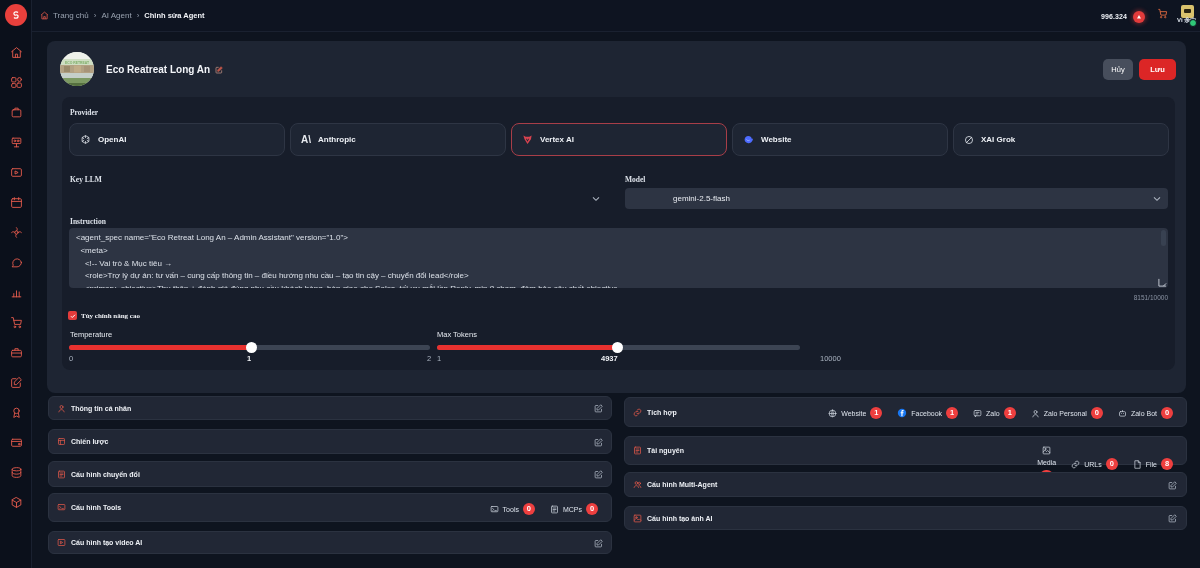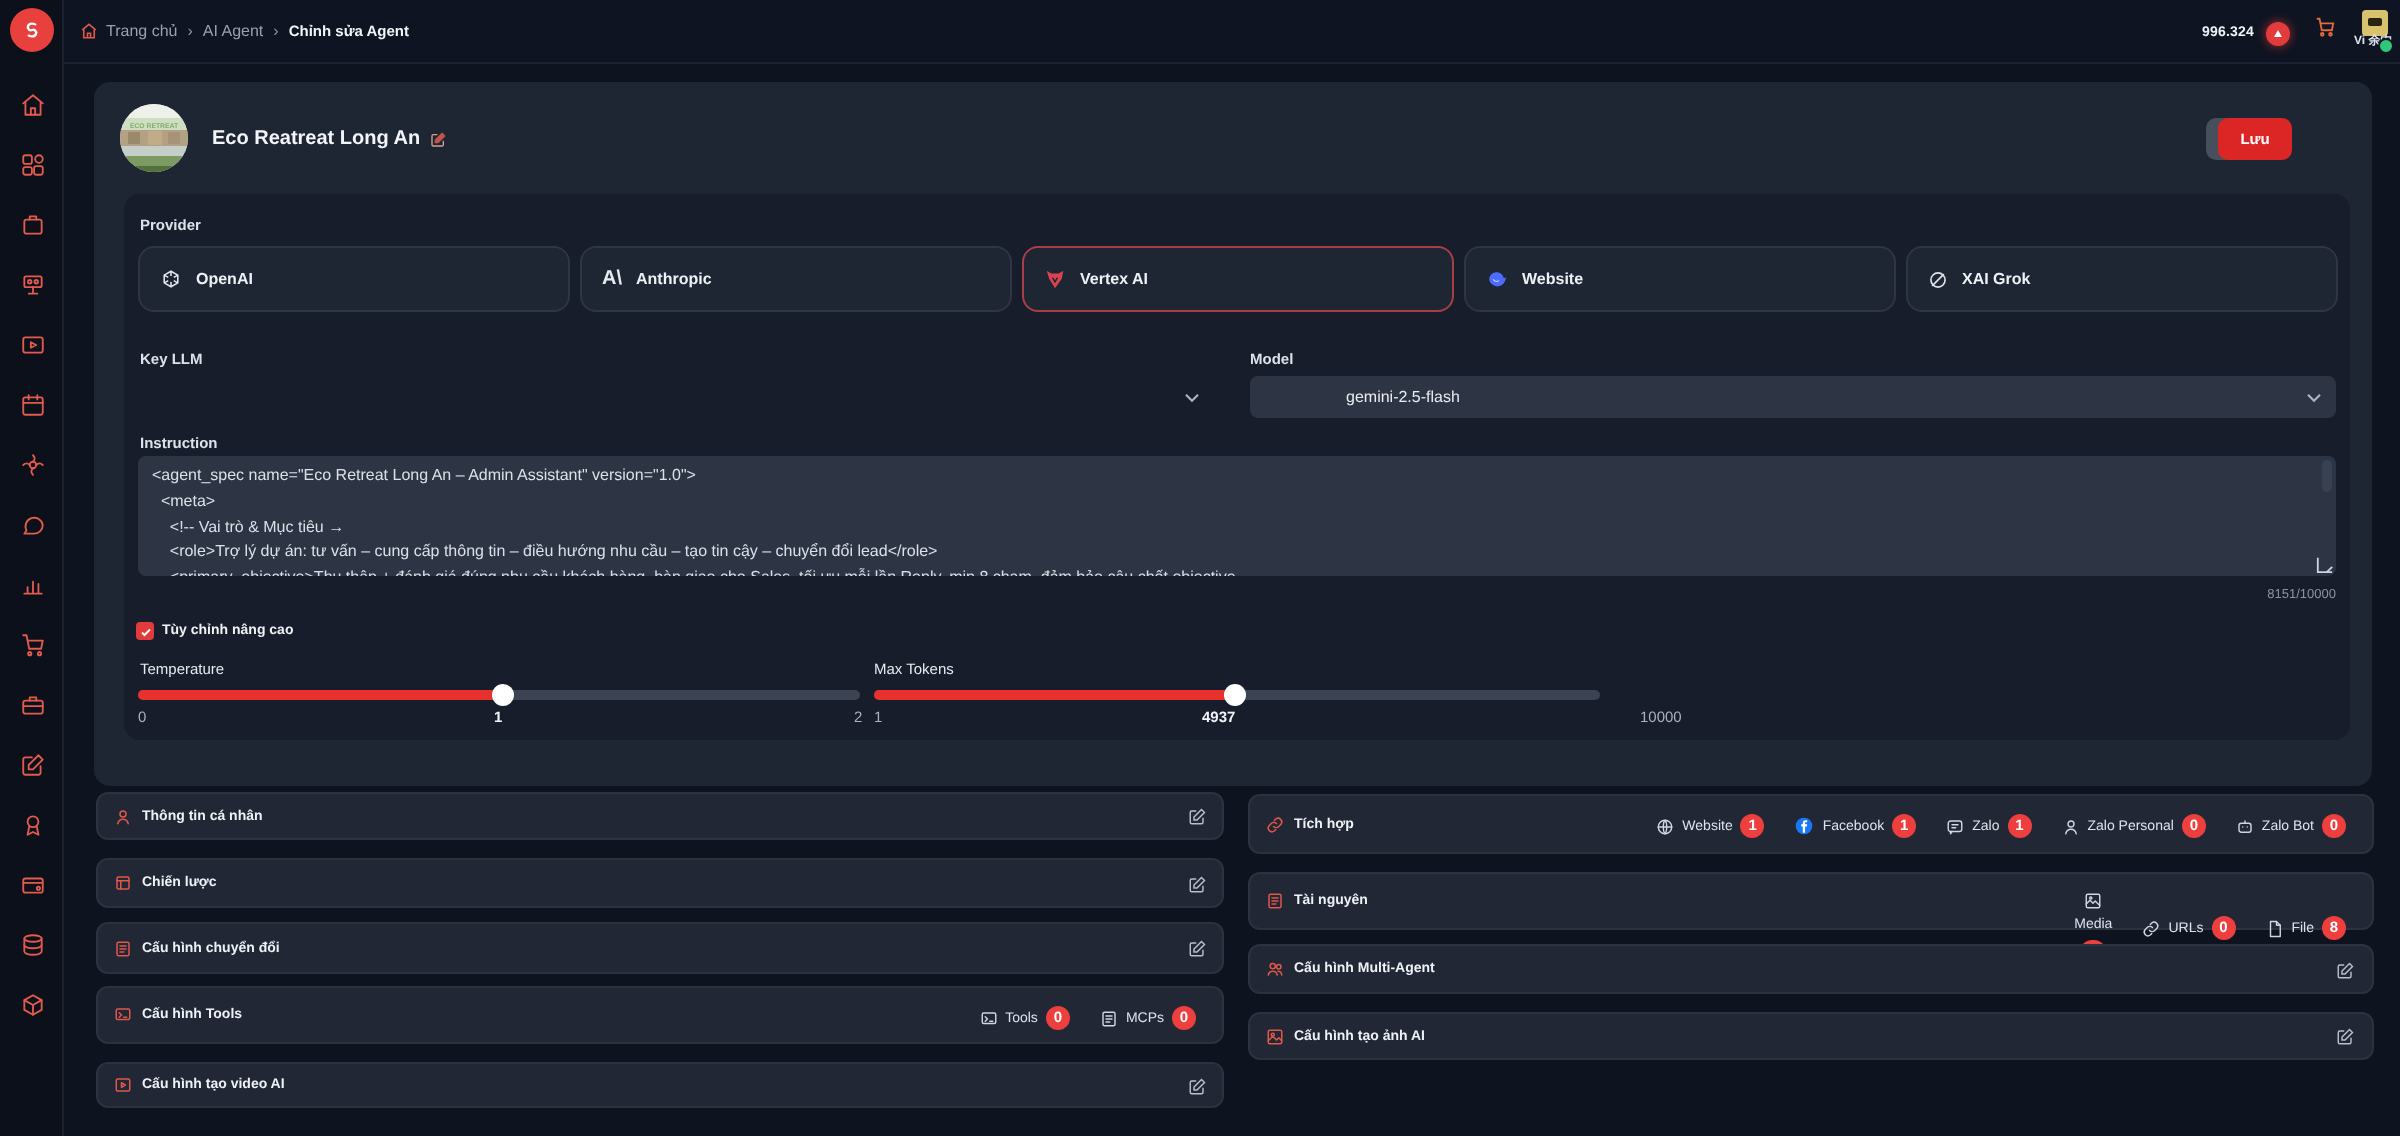--- a/index.html
+++ b/index.html
@@ -10,21 +10,21 @@
   #topbar { left:0; top:0; width:1200px; height:32px; background:#0e1421; border-bottom:1px solid #1a2130; }
   #sidebar { left:0; top:0; width:32px; height:568px; background:#0b101b; border-right:1px solid #1a2130; }
   .crumb { font-size:8px; color:#98a1af; }
   .crumb b { color:#f2f4f8; font-size:7.5px; }
   .sep { color:#8d96a5; font-size:8px; margin:0 5px; }
   #card { left:47px; top:41px; width:1139px; height:352px; background:#1e2533; border-radius:8px; }
   #formpanel { left:15px; top:56px; width:1113px; height:273px; background:#171d2a; border-radius:8px; }
   .btn { position:absolute; height:21px; border-radius:5px; font-size:7.5px; color:#fff; text-align:center; line-height:21px; }
   .tab { position:absolute; top:26px; width:216px; height:33px; background:#1e2533; border:1px solid #2e3544; border-radius:8px; display:flex; align-items:center; }
   .tab span.t { font-size:8px; font-weight:bold; color:#eef1f6; margin-left:7px; }
-  .lbl { position:absolute; font-size:7.5px; font-weight:bold; color:#dde2ea; }
+  .lbl { position:absolute; font-size:7.5px; font-weight:bold; color:#dde2ea;font-family:Liberation Serif, serif; }
   .select { position:absolute; height:21px; background:#2d3443; border-radius:4px; font-size:8px; color:#e8ebf1; line-height:21px; padding-left:8px; }
   .row { position:absolute; background:#212735; border:1px solid #2b3240; border-radius:6px; display:flex; align-items:center; }
   .row .title { font-size:7px; font-weight:bold; color:#eef1f6; }
   .badge { display:inline-block; min-width:12px; height:12px; border-radius:6px; background:#ee3f3f; color:#fff; font-size:7.5px; font-weight:bold; text-align:center; line-height:12px; padding:0 2px; }
   .blbl { font-size:7px; color:#dde3ec; }
   .num { position:absolute; font-size:7.5px; color:#aab3c0; }
 </style>
 </head>
 <body>
 <div id="root">
@@ -183,21 +183,21 @@
           <rect y="26" width="34" height="8" fill="#7d9a63"></rect>
           <rect y="31" width="34" height="3" fill="#55703f"></rect>
         </svg>
     </div>
     <div class="abs" style="left:59px; top:23px; font-size:10px; font-weight:bold; color:#f3f5f9;">Eco Reatreat Long An</div>
     <svg class="abs" style="left:168px; top:25px;" width="8" height="8" viewBox="0 0 24 24" fill="none" stroke="#d8a08e" stroke-width="2">
         <path d="M11 4H5a2 2 0 0 0-2 2v13a2 2 0 0 0 2 2h13a2 2 0 0 0 2-2v-6"></path>
         <path d="M18 2l4 4-10 10H8v-4z" fill="#c0564a" stroke="#c0564a"></path>
       </svg>
     <div class="btn" style="left:1056px; top:18px; width:30px; background:#474e5c;">Hủy</div>
-    <div class="btn" style="left:1062px; top:18px; width:37px; background:#dc2626;font-weight:bold;">Lưu</div>
+    <div class="btn" style="left:1092px; top:18px; width:37px; background:#dc2626;font-weight:bold;">Lưu</div>
 
     <div class="abs" id="formpanel">
       <div class="lbl" style="left:8px; top:11px;">Provider</div>
       <div id="tabs">
           <div class="tab" style="left:7px;">
             <span style="margin-left:10px;display:flex;align-items:center;">
               <svg width="11" height="11" viewBox="0 0 24 24" fill="none" stroke="#e3e7ed" stroke-width="1.7">
                 <path d="M12 3.5l7.4 4.25v8.5L12 20.5l-7.4-4.25v-8.5z"></path>
                 <path d="M12 3.5v5.1M19.4 7.75l-4.4 2.55M19.4 16.25l-4.4-2.55M12 20.5v-5.1M4.6 16.25l4.4-2.55M4.6 7.75l4.4 2.55"></path>
               </svg>

